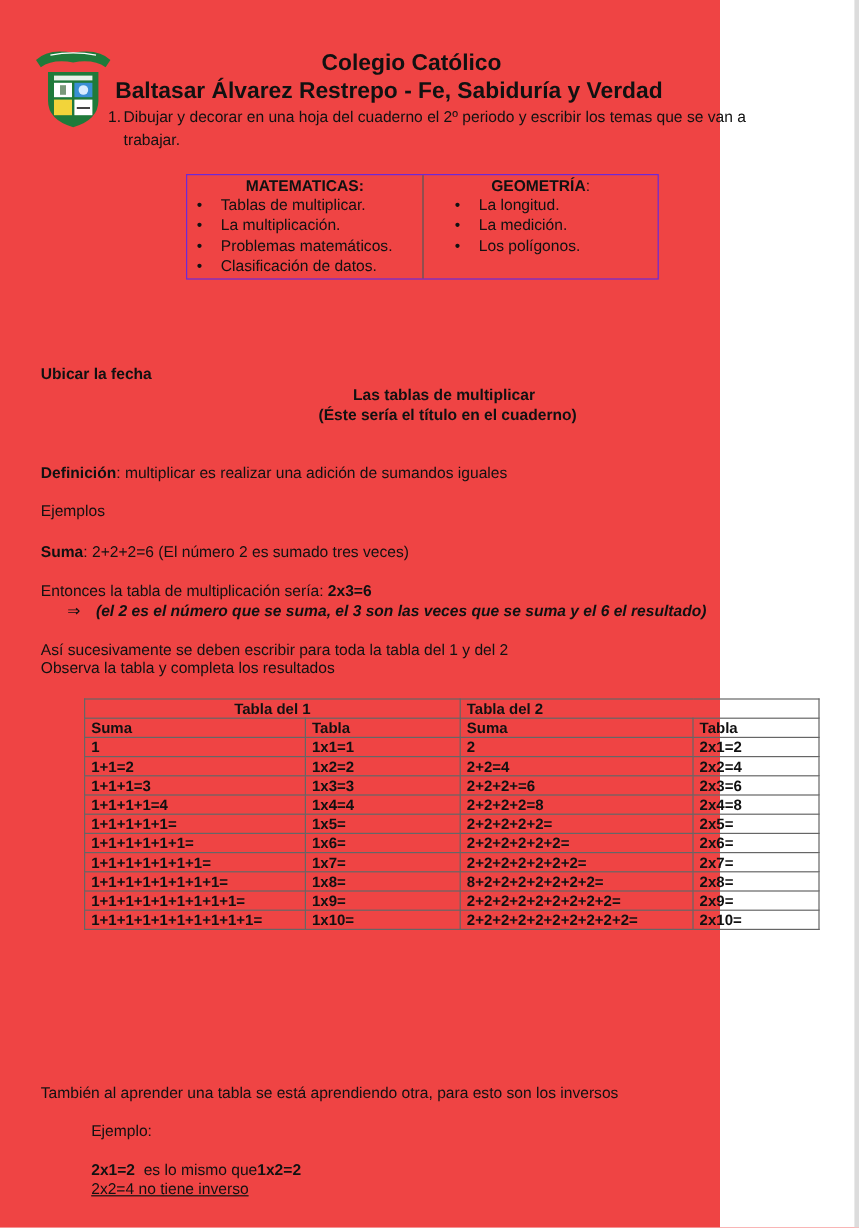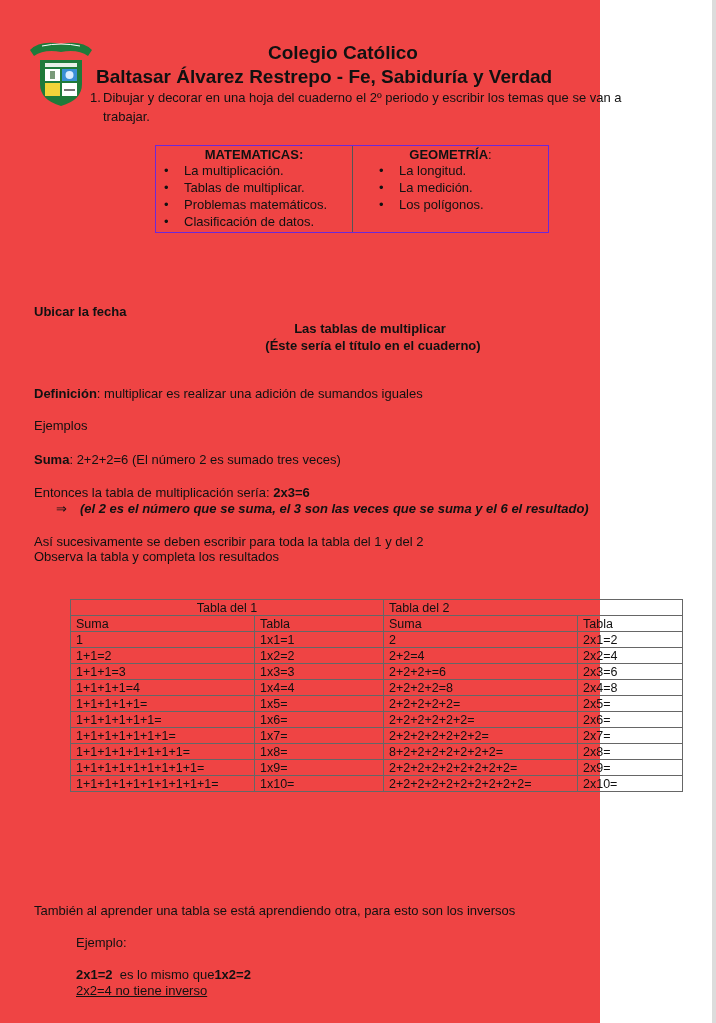--- a/index.html
+++ b/index.html
@@ -23,21 +23,21 @@
     .topics .col1 { width: 196px; border-right: 1px solid #555; }
     .topics .col2 { flex: 1; }
     .topics .head { text-align: center; font-weight: bold; height: 16px; line-height: 17px; }
     .topics ul { margin: 0; padding: 0; list-style: none; }
     .topics li { position: relative; height: 17px; line-height: 17px; padding-left: 28px; }
     .topics li::before { content: "\2022"; position: absolute; left: 8px; top: 0; font-size: 13px; }
     .topics .col2 li { padding-left: 46px; }
     .topics .col2 li::before { left: 26px; }
     
     .mt { position: absolute; left: 70px; top: 582px; width: 613px; border-collapse: collapse;
-      font-size: 12.5px; font-weight: normal; margin-top: 17px; }
+      font-size: 12.5px; font-weight: bold; }
     .mt td { border: 1px solid #666; height: 15px; line-height: 14px; padding: 0 0 0 5px; white-space: nowrap; }
     .mt .c1 { width: 178px; }
     .mt .c2 { width: 123px; }
     .mt .c3 { width: 188px; }
     .mt .center { text-align: center; padding-left: 0; }
   </style>
 </head>
 <body>
 
 <div class="page">
@@ -60,22 +60,22 @@
   <div class="abs h2" style="left:96px; top:66px;">Baltasar Álvarez Restrepo  - Fe, Sabiduría y Verdad</div>
 
   <div class="abs txt" style="left:90px; top:90px;">1.</div>
   <div class="abs txt" style="left:103px; top:90px;">Dibujar y decorar en una hoja del cuaderno el 2º periodo y escribir los temas que se van a</div>
   <div class="abs txt" style="left:103px; top:109px;">trabajar.</div>
 
   <div class="topics">
     <div class="col col1">
       <div class="head">MATEMATICAS:</div>
       <ul>
+        <li>Tablas de multiplicar.</li>
         <li>La multiplicación.</li>
-        <li>Tablas de multiplicar.</li>
         <li>Problemas matemáticos.</li>
         <li>Clasificación de datos.</li>
       </ul>
     </div>
     <div class="col col2">
       <div class="head"><span>GEOMETRÍA</span><span style="font-weight:normal">:</span></div>
       <ul>
         <li>La longitud.</li>
         <li>La medición.</li>
         <li>Los polígonos.</li>

